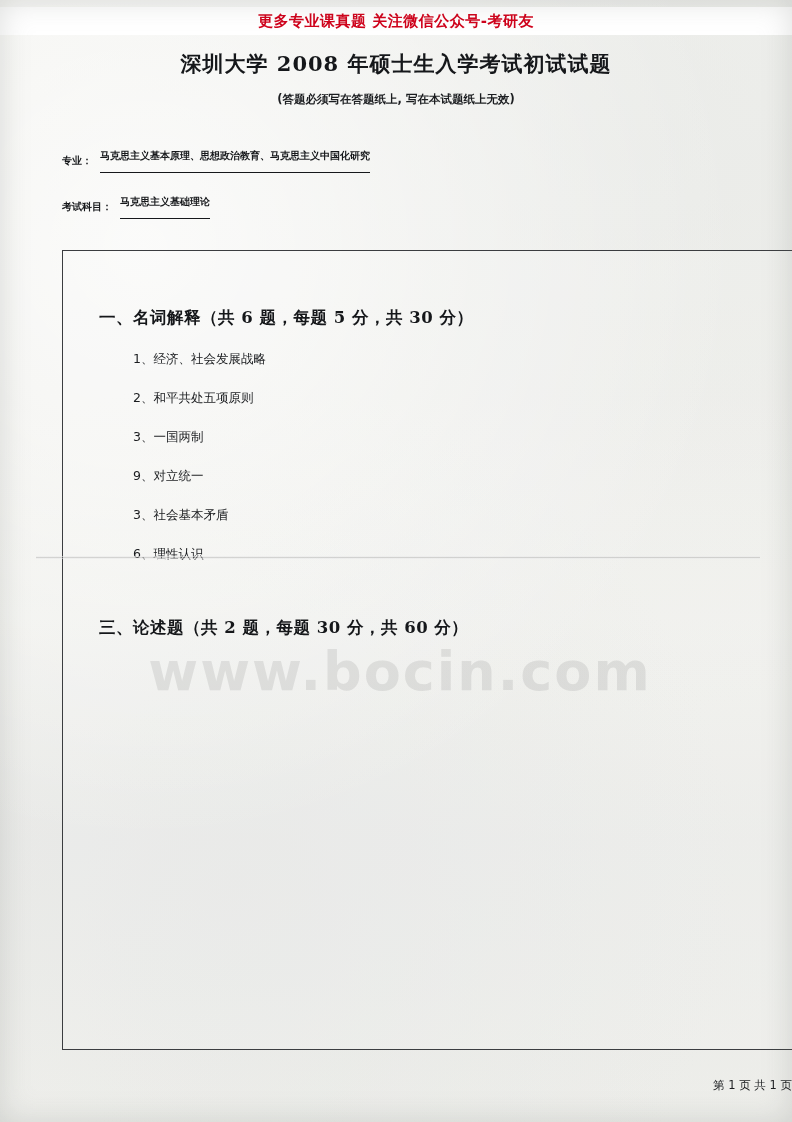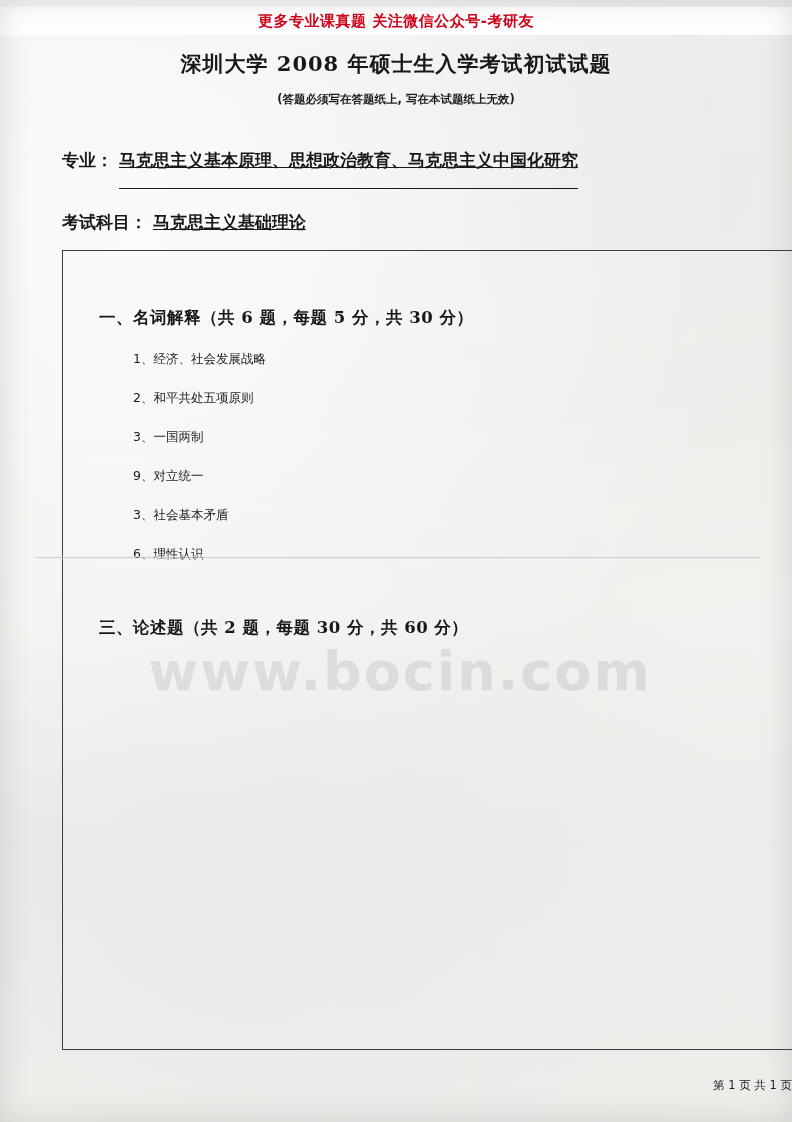--- a/index.html
+++ b/index.html
@@ -83,35 +83,34 @@
     color: #1b1d20;
     margin-top: 14px;
   }
   .meta {
     margin-top: 42px;
     padding-left: 62px;
     font-family: "DejaVu Sans", sans-serif;
   }
   .meta-row {
     display: flex;
-    align-items: flex-start;
+    align-items: center;
     margin-bottom: 22px;
-    font-size: 17px;
+    font-size: 10px;
     font-weight: bold;
     color: #16181b;
+    gap: 8px;
   }
   .meta-label {
     white-space: nowrap;
   }
   .meta-value {
-    margin-left: 6px;
     border-bottom: 1px solid #16181b;
-    padding-bottom: 16px;
+    padding-bottom: 9px;
     white-space: nowrap;
-    text-decoration: underline;
   }
   .exam-box {
     position: absolute;
     left: 62px;
     top: 222px;
     width: 748px;
     height: 800px;
     border: 1.5px solid #3b3d40;
     box-sizing: border-box;
     background: rgba(255,255,255,0.12);

